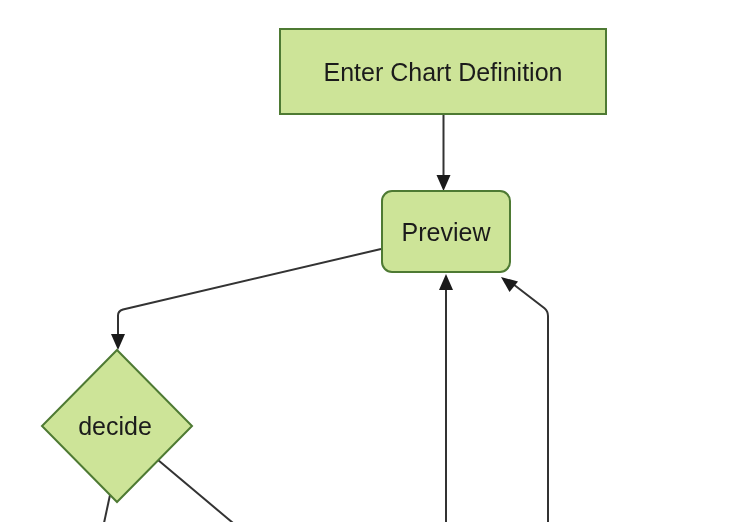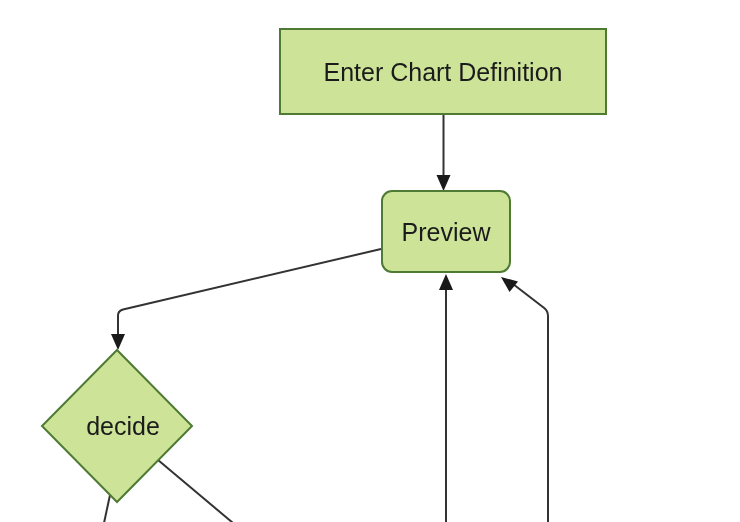--- a/index.html
+++ b/index.html
@@ -44,21 +44,21 @@
     justify-content: center;
     text-align: center;
     color: #1b1b1b;
     font-size: 25px;
     line-height: 1.2;
     pointer-events: none;
     white-space: nowrap;
   }
   .label-enter   { left: 280px; top: 29px;  width: 326px; height: 85px; }
   .label-preview { left: 382px; top: 191px; width: 128px; height: 81px; }
-  .label-decide  { left: 48px;  top: 350px; width: 150px; height: 152px; }
+  .label-decide  { left: 40px;  top: 350px; width: 150px; height: 152px; }
 </style>
 </head>
 <body>
 
 <div class="canvas">
 
   <svg class="edges-layer" viewBox="0 0 740 522">
 
     <g>
       <path class="edge-line" d="M443.5,114 L443.5,177"></path>

